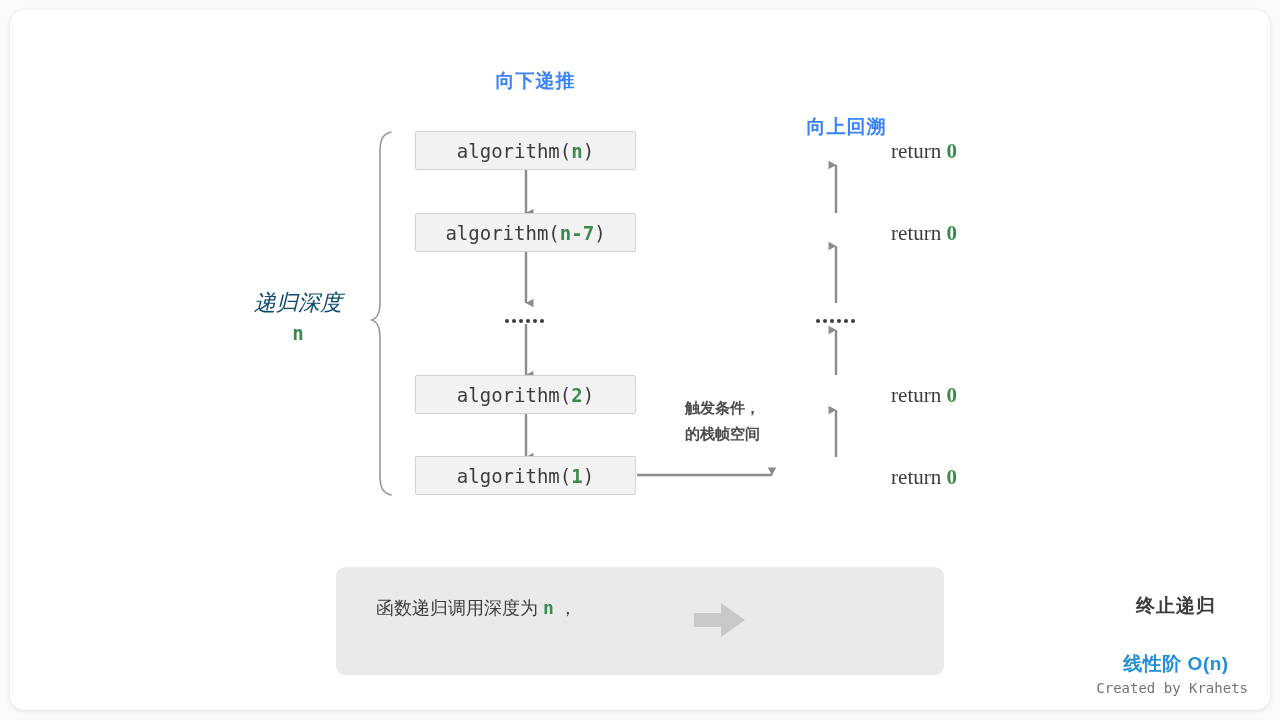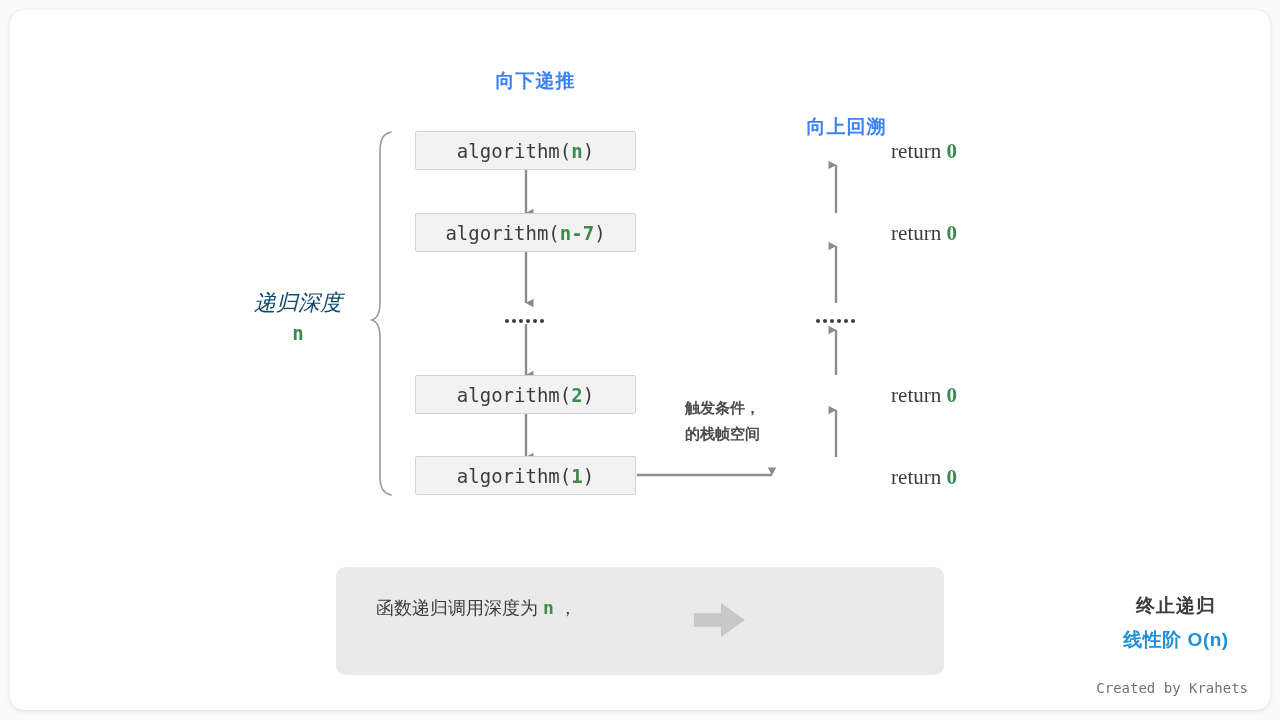--- a/index.html
+++ b/index.html
@@ -124,20 +124,21 @@
     line-height: 34px;
     letter-spacing: 1px;
   }
   .sum-right .value {
     display: block;
     font-size: 19px;
     font-weight: bold;
     color: #1f8fd6;
     line-height: 34px;
     letter-spacing: 0.5px;
+    margin-top: 24px;
   }
 
   
   #block-arrow { left: 684px; top: 592px; width: 52px; height: 36px; }
 
   
   #footer {
     right: 22px; bottom: 14px;
     font-family: "DejaVu Sans Mono", "Liberation Mono", monospace;
     font-size: 14px;

